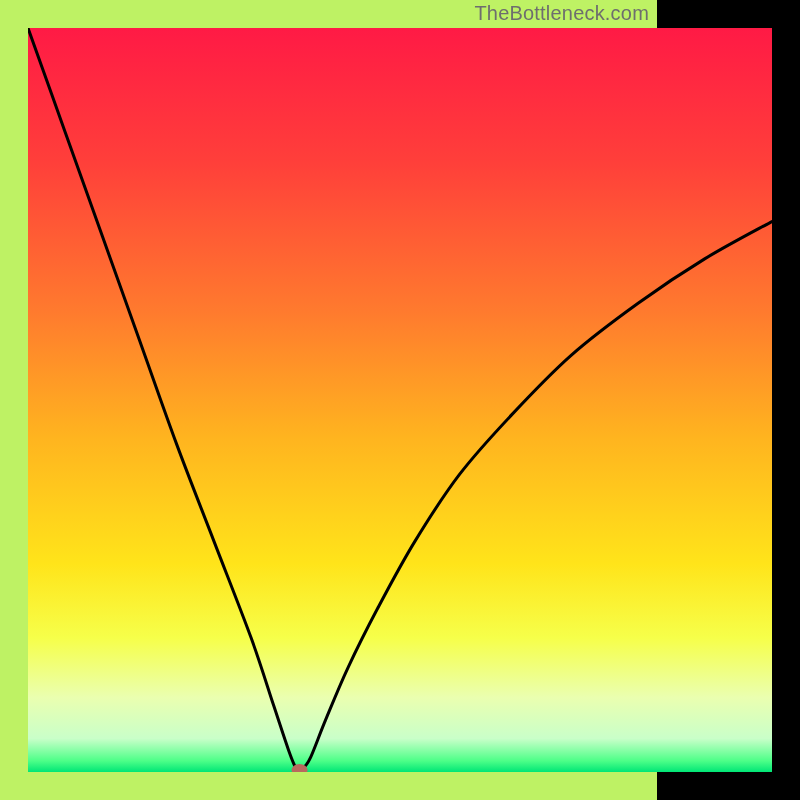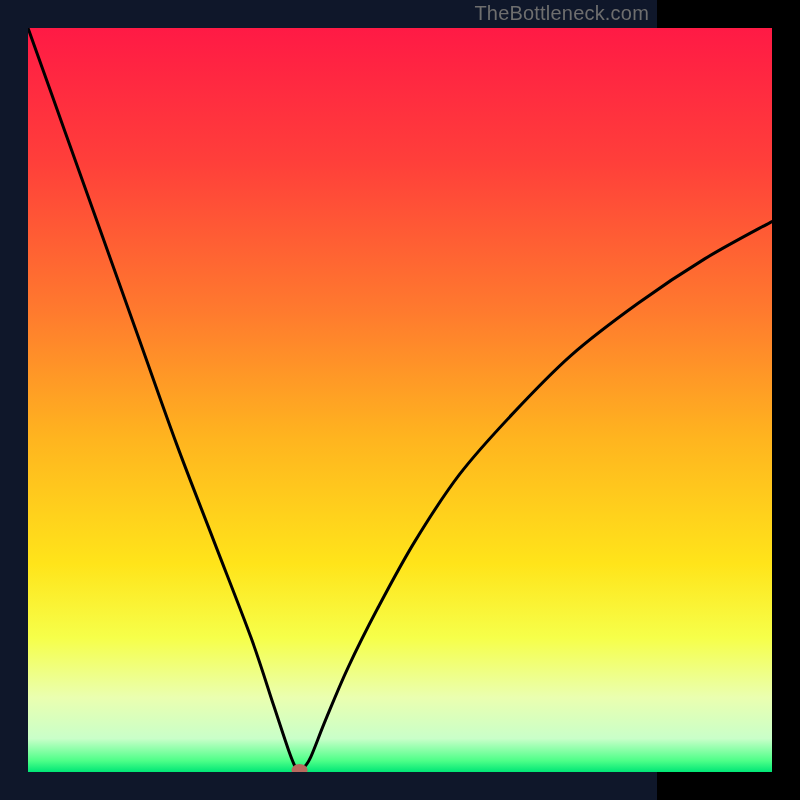--- a/index.html
+++ b/index.html
@@ -10,21 +10,21 @@
     background: #000;
     font-family: Arial, Helvetica, sans-serif;
     overflow: hidden;
   }
   .frame {
     position: absolute;
     left: 0;
     top: 0;
     width: 657px;
     height: 800px;
-    background: #0f172a;
+    background: #bef264;
   }
   .plot {
     position: absolute;
     background: #fff;
   }
   .attribution {
     position: absolute;
     top: 2px;
     right: 8px;
     color: #6e6e6e;

